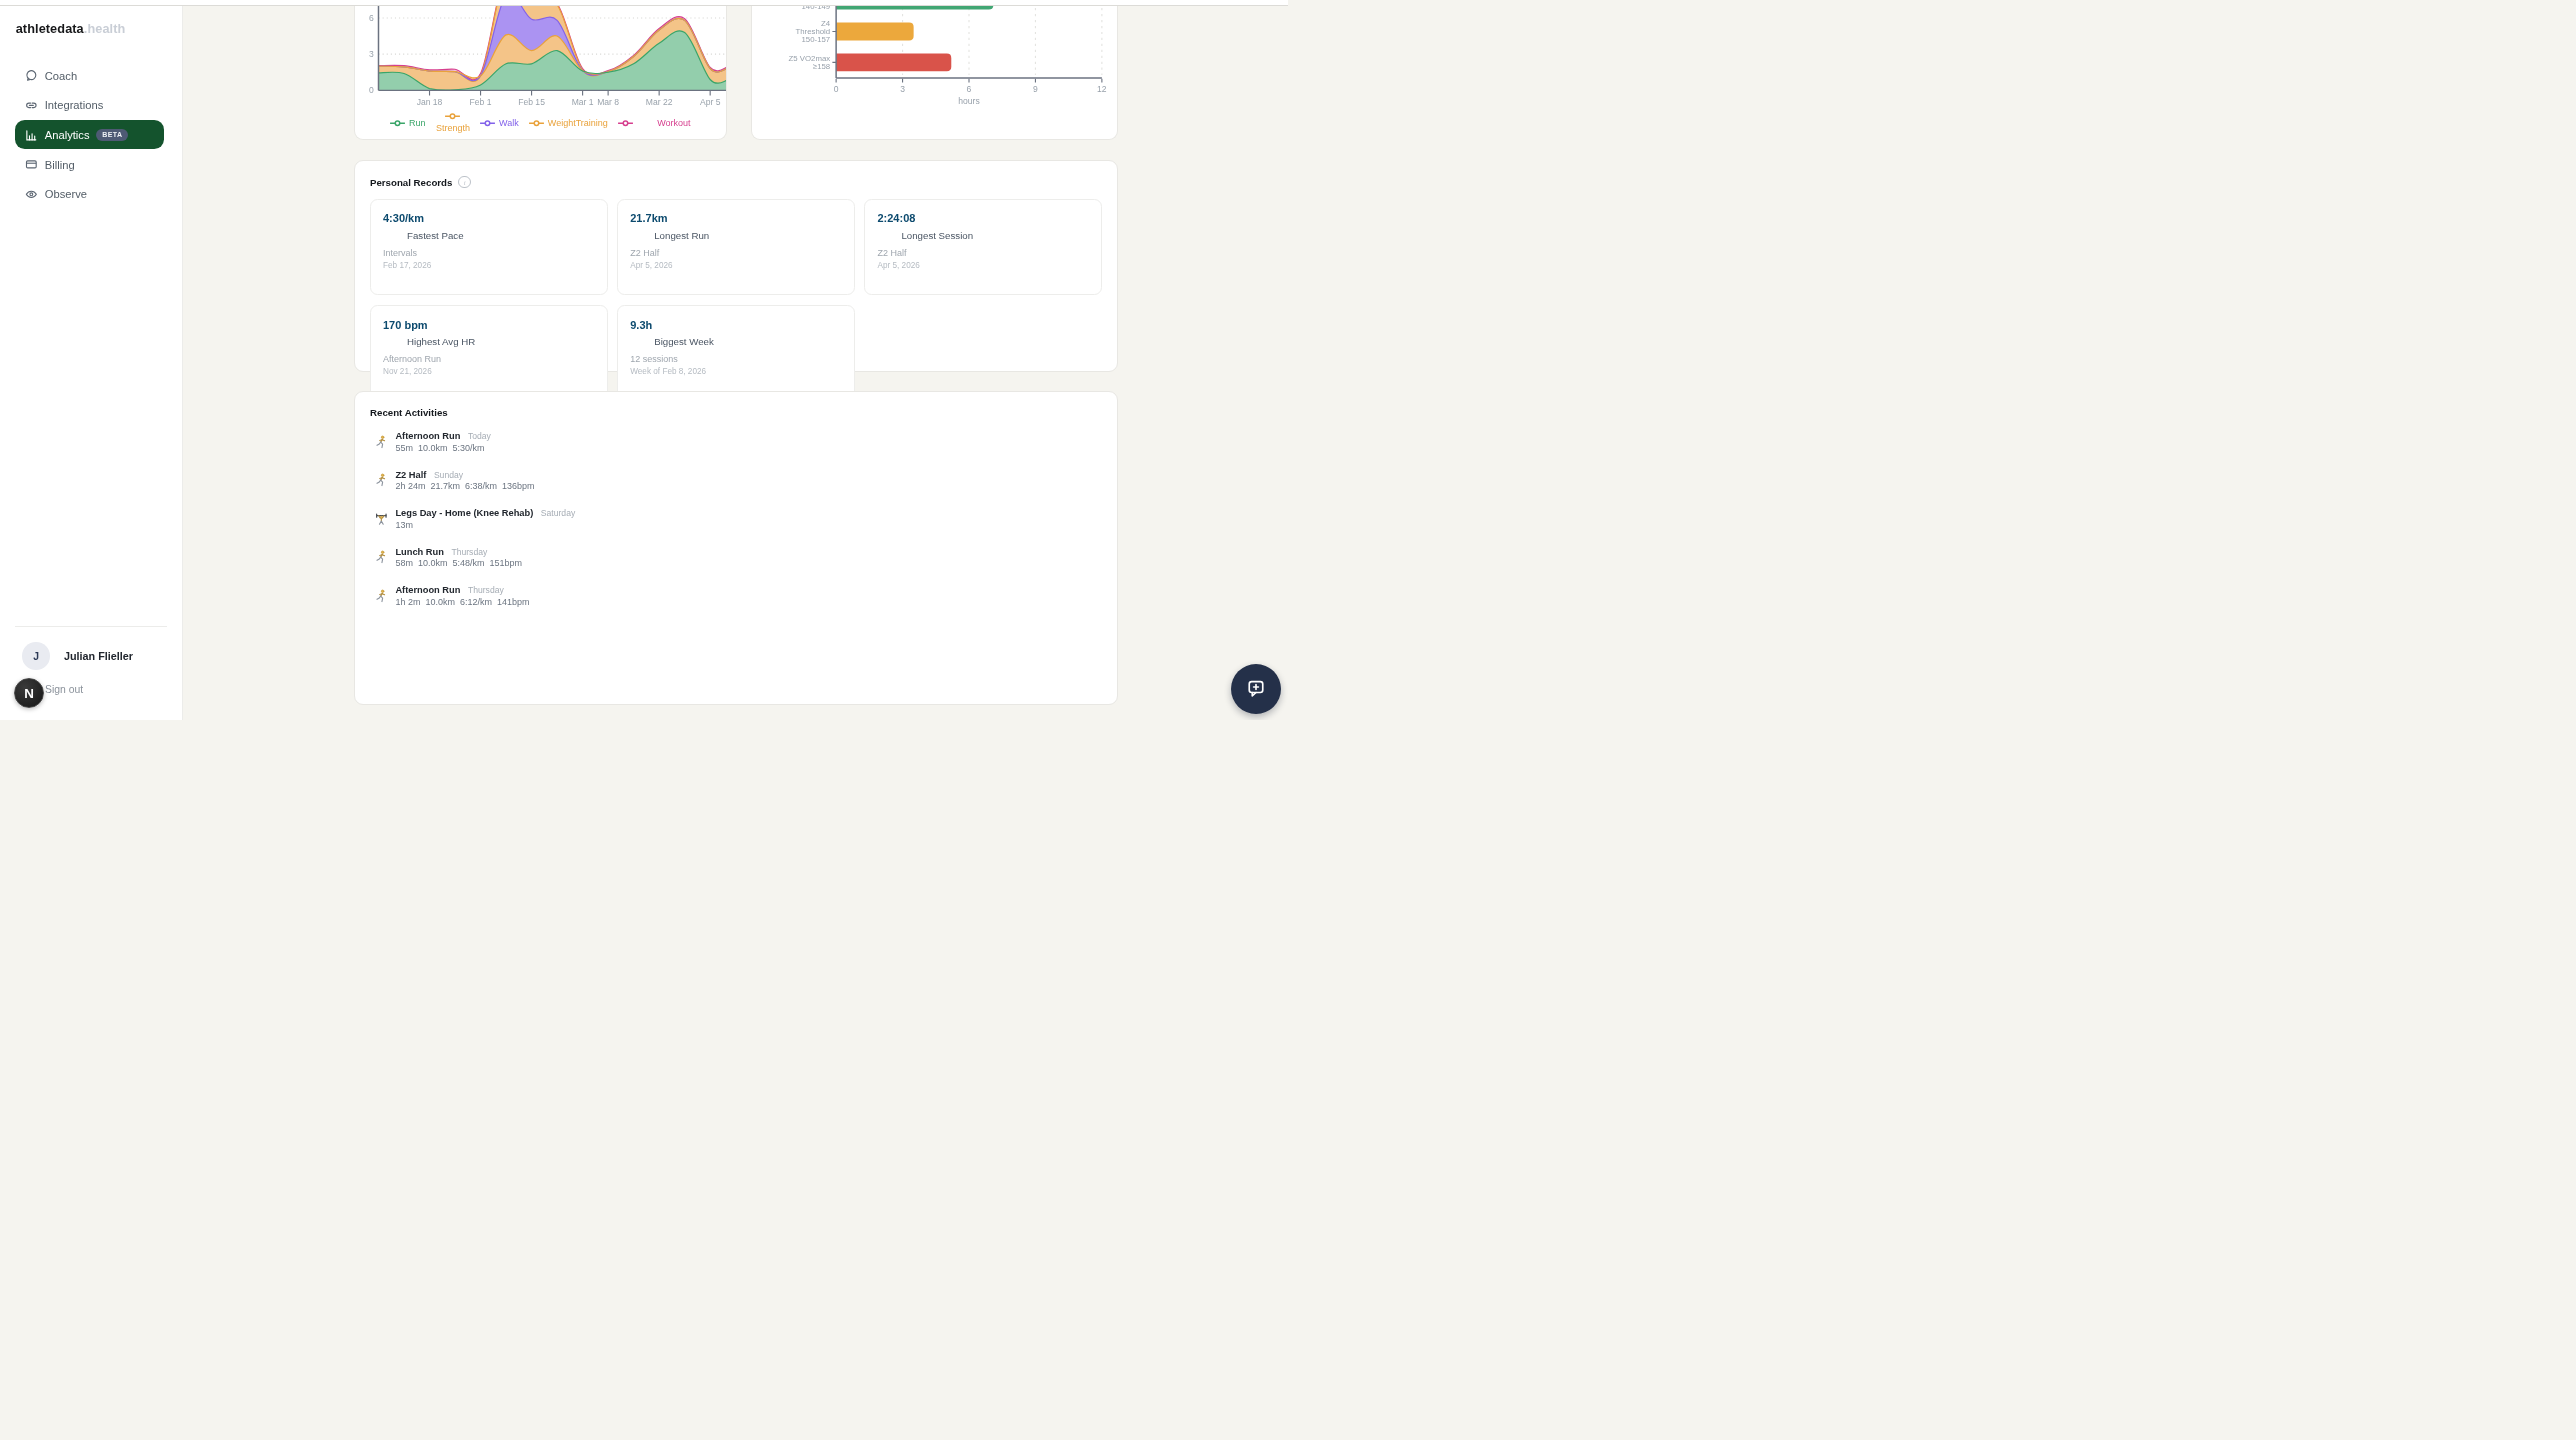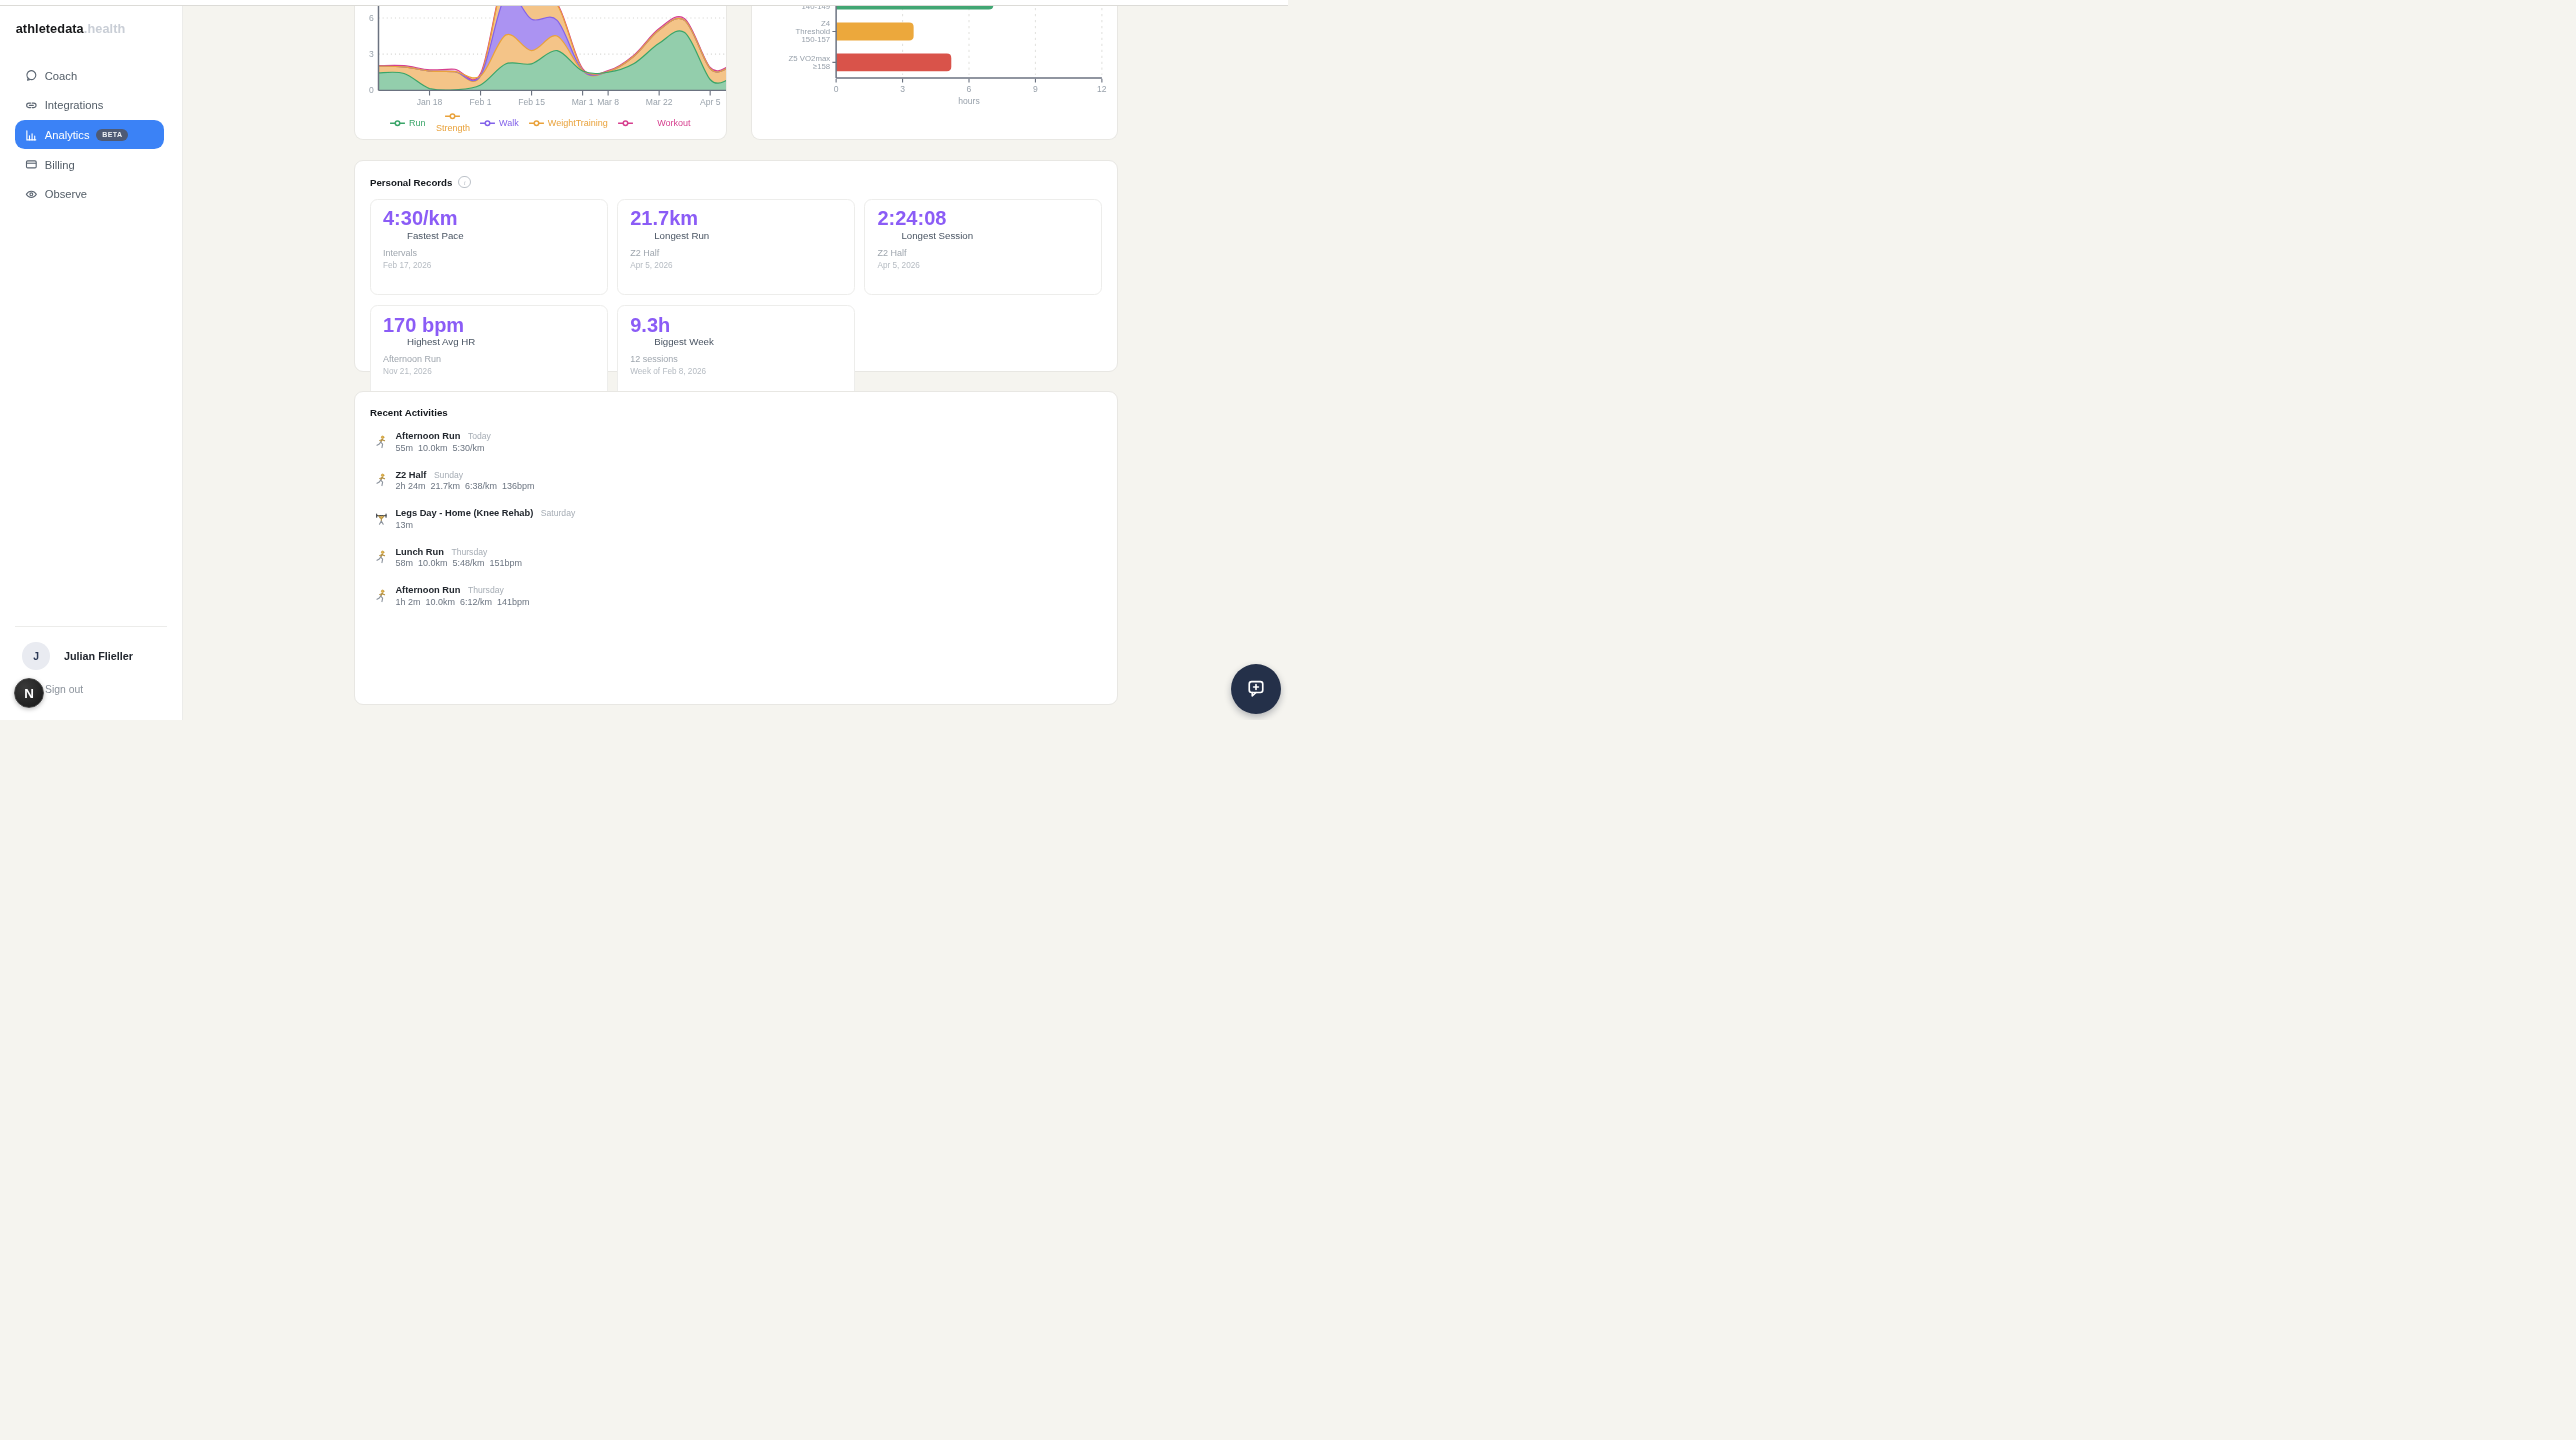--- a/index.html
+++ b/index.html
@@ -13,21 +13,21 @@
            border-right:0.7px solid #ececea;z-index:10;}
   .logo{position:absolute;left:15.7px;top:22.4px;font-size:12.7px;font-weight:700;letter-spacing:0.1px;}
   .logo .logo-a{color:#17181a;}
   .logo .logo-b{color:#c9ced6;}
   .nav{position:absolute;left:0;top:61px;right:0;}
   .nav-item{position:relative;display:flex;align-items:center;height:29px;margin:0 18px 0.7px 15px;
             padding:0 0 0 10.4px;border-radius:9.7px;color:#525c66;cursor:pointer;}
   .nav-item .nicon{width:12.7px;height:12.7px;display:flex;align-items:center;justify-content:center;margin-right:6.7px;}
   .nav-item .nicon svg{display:block;}
   .nav-label{font-size:11.2px;font-weight:500;}
-  .nav-item.active{background:#3b82f6;color:#fff;}
+  .nav-item.active{background:#14532d;color:#fff;}
   .badge{margin-left:6.7px;background:#4e5a74;color:#eef1f5;font-size:7px;font-weight:700;
          letter-spacing:0.4px;padding:2.2px 6px;border-radius:6.7px;}
   .sidebar-bottom{position:absolute;left:0;right:0;bottom:0;height:94px;}
   .sb-divider{position:absolute;left:15px;right:15px;top:0;border-top:0.7px solid #ececea;}
   .user-row{position:absolute;left:22.4px;top:16.4px;display:flex;align-items:center;gap:14px;cursor:pointer;}
   .avatar{width:27.6px;height:27.6px;border-radius:50%;background:#e9ebf1;display:flex;align-items:center;
           justify-content:center;font-size:10.4px;font-weight:700;color:#2c3a56;}
   .user-name{font-size:10.8px;font-weight:600;color:#21262e;}
   .signout{position:absolute;left:45px;top:58px;font-size:10.4px;color:#8b929b;cursor:pointer;}
   .dev-badge{position:absolute;left:14px;top:678px;width:28px;height:28px;border-radius:50%;z-index:60;
@@ -46,21 +46,21 @@
   .leg-item svg{display:block;}
   .pr-card{left:354px;top:160px;width:764px;height:212px;padding:15px;}
   .section-title-row{display:flex;align-items:center;gap:6px;margin-bottom:10.4px;}
   .section-title{font-size:9.7px;font-weight:700;color:#14181d;}
   .info-icon{width:10.4px;height:10.4px;border:1px solid #bcc2c9;border-radius:50%;color:#bcc2c9;
              font-size:6.7px;display:flex;align-items:center;justify-content:center;cursor:pointer;
              font-family:"Liberation Serif",serif;font-style:italic;}
   .pr-grid{display:grid;grid-template-columns:repeat(3,1fr);gap:9.7px;}
   .mini{height:75px;border:0.7px solid #ededeb;border-radius:7.5px;padding:9.7px 12px;overflow:hidden;
         box-sizing:content-box;background:#fff;}
-  .mini-value{font-size:20px;font-weight:700;color:#8b5cf6;line-height:19.4px;}
+  .mini-value{font-size:11px;font-weight:700;color:#0c4a6e;line-height:19.4px;}
   .mini-label{font-size:9.7px;color:#4a5563;line-height:12.7px;margin-top:1.5px;margin-left:24px;}
   .mini-sub{font-size:9px;color:#9fa6ae;line-height:11.2px;margin-top:5.2px;}
   .mini-date{font-size:8.2px;color:#b5bbc2;line-height:10.4px;margin-top:1.5px;}
   .recent-card{left:354px;top:391px;width:764px;height:314px;padding:15px;}
   .activity-row{display:flex;align-items:center;gap:8.2px;margin:0 0 17px 4.5px;cursor:pointer;}
   .act-icon{width:12.7px;height:15px;flex:0 0 12.7px;}
   .act-icon svg{display:block;}
   .act-text{display:flex;flex-direction:column;gap:1.5px;}
   .act-title-row{display:flex;align-items:baseline;gap:7.5px;}
   .act-title{font-size:9.3px;font-weight:700;color:#22272e;}

